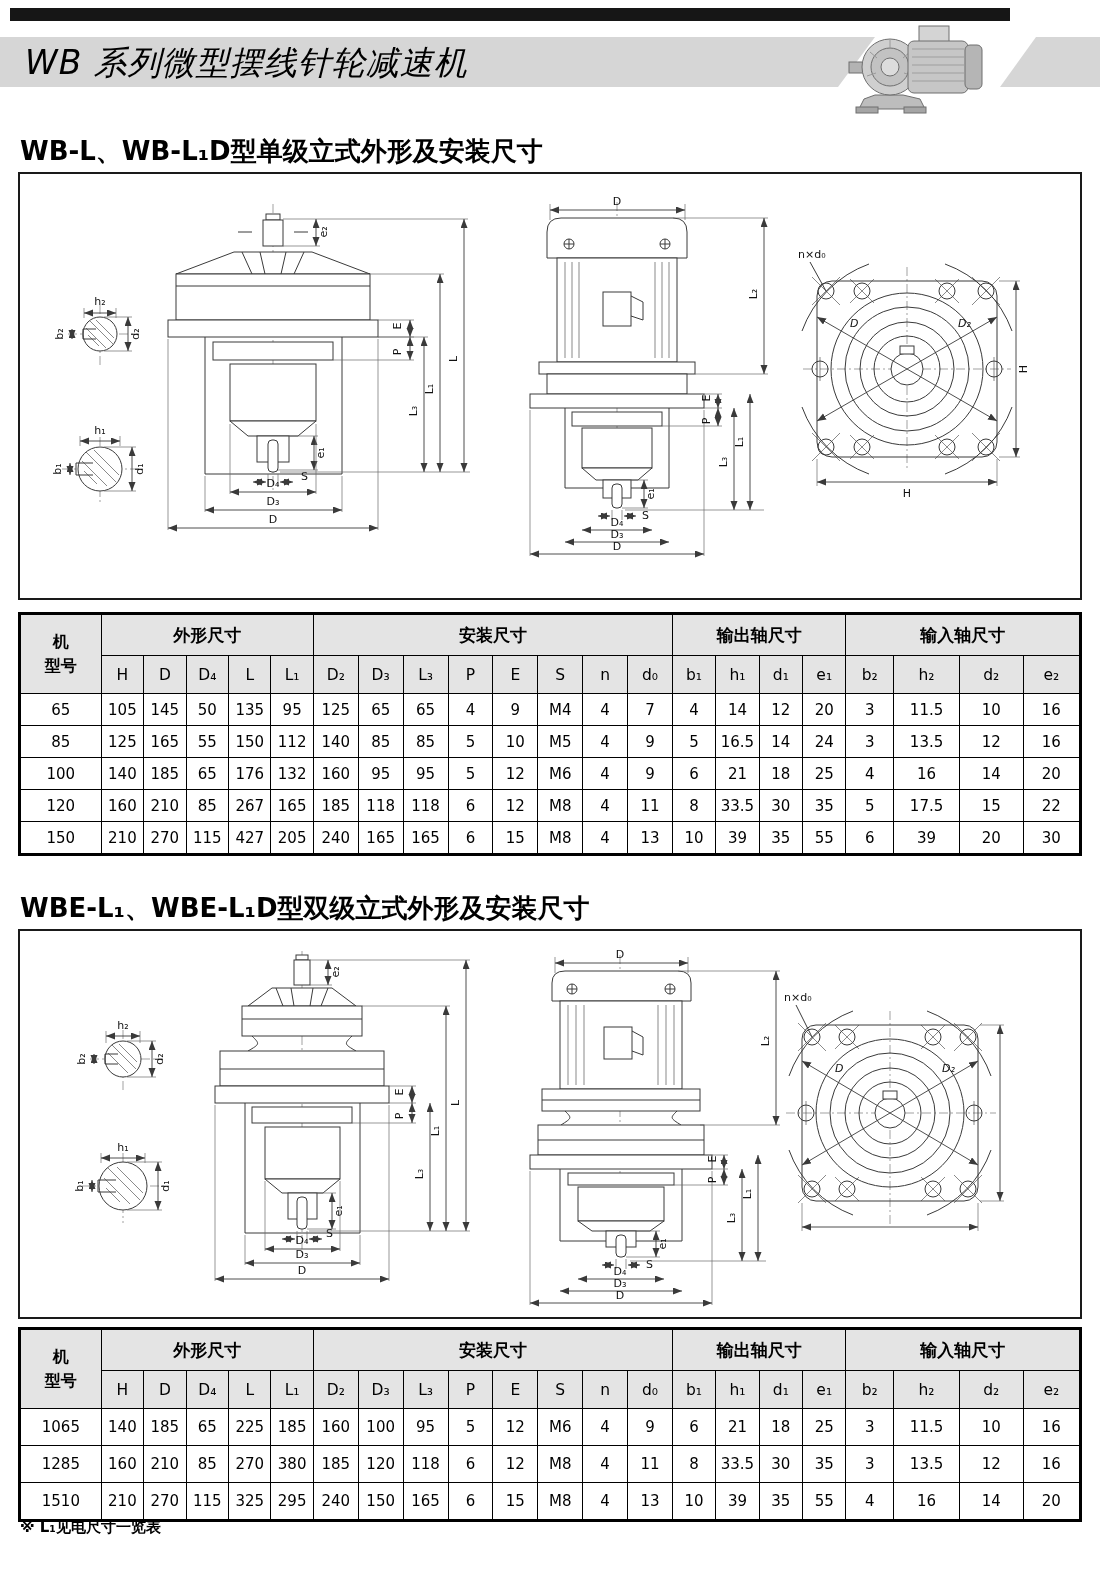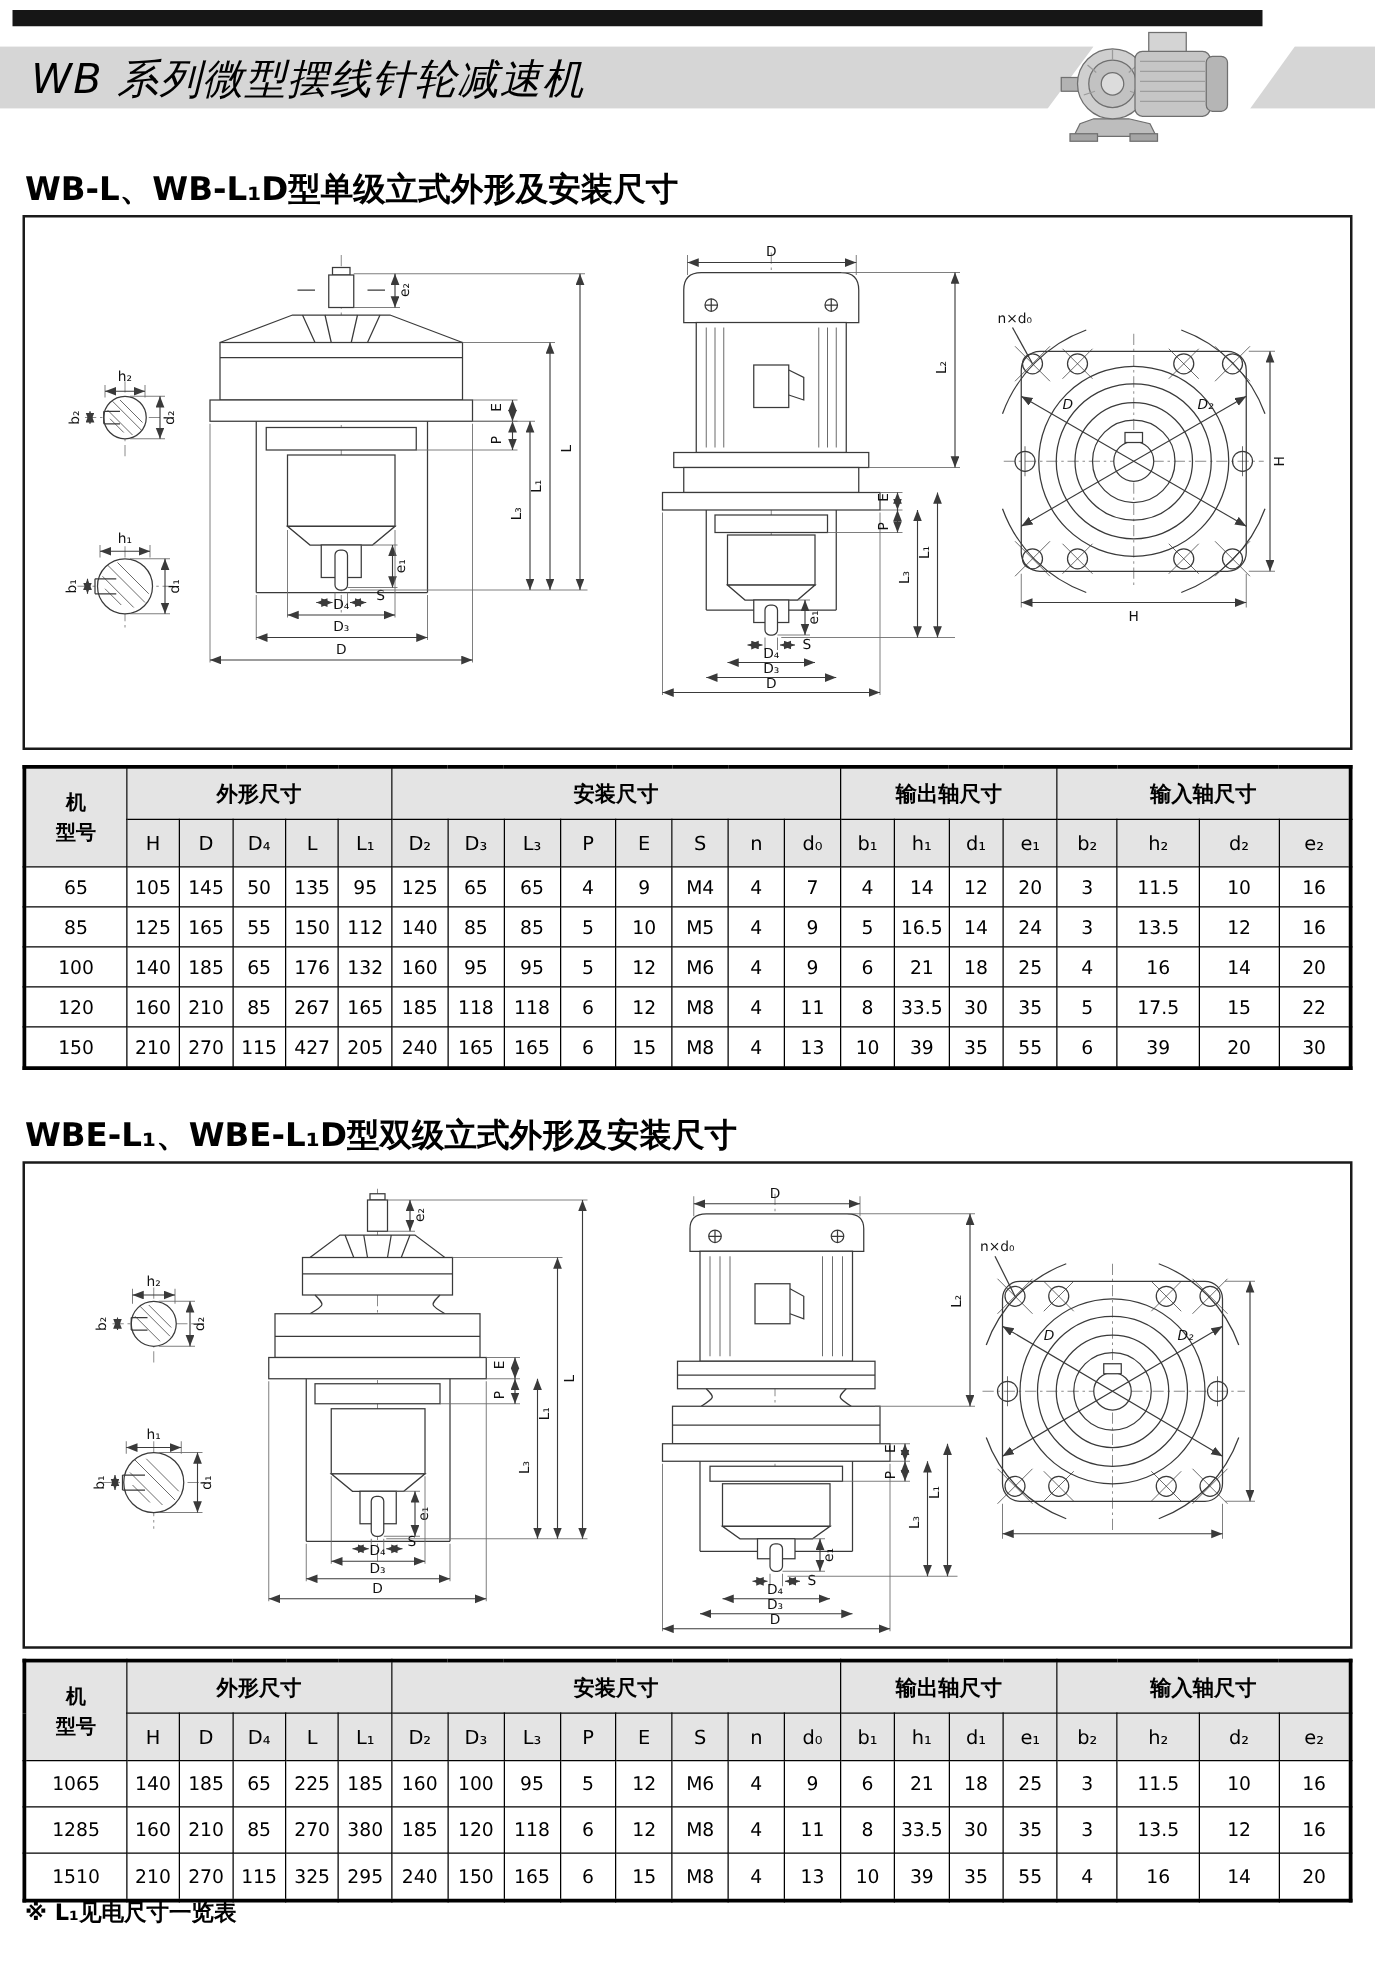--- a/index.html
+++ b/index.html
@@ -26,21 +26,21 @@
   .dims-table{position:absolute;left:18px;width:1064px;border-collapse:collapse;
     table-layout:fixed;border:3px solid #000;}
   .dims-table th,.dims-table td{border:1.5px solid #000;text-align:center;
     vertical-align:middle;padding:0;overflow:hidden;}
   .dims-table .group-th{height:40px;font-size:17px;font-weight:bold;background:#e4e4e4;}
   .dims-table .sub-th{height:37px;font-size:15.5px;font-weight:normal;background:#e4e4e4;}
   .dims-table .model-th{font-size:16px;font-weight:bold;background:#e4e4e4;
     white-space:pre-line;line-height:1.5;}
   .dims-table td{font-size:15px;height:31px;background:#fff;}
   .dims-table.t2 td{height:36px;}
-  #footnote{left:20px;top:1518px;font-size:18px;font-weight:bold;}
+  #footnote{left:20px;top:1518px;font-size:15px;font-weight:bold;}
   
   .ln{stroke:#3a3a3a;stroke-width:1;fill:none;}
   .lnf{stroke:#3a3a3a;stroke-width:1;fill:#ffffff;}
   .lt{stroke:#6b6b6b;stroke-width:0.7;fill:none;}
   .cl{stroke:#7a7a7a;stroke-width:0.7;fill:none;stroke-dasharray:9 3 2 3;}
   .dl{stroke:#3a3a3a;stroke-width:0.9;fill:none;
       marker-start:url(#arr);marker-end:url(#arr);}
   .hx{stroke:#3a3a3a;stroke-width:0.6;fill:none;}
   text.tx{font-size:11px;fill:#111;font-family:"DejaVu Sans","Liberation Sans",sans-serif;}
   text.txi{font-style:italic;}

